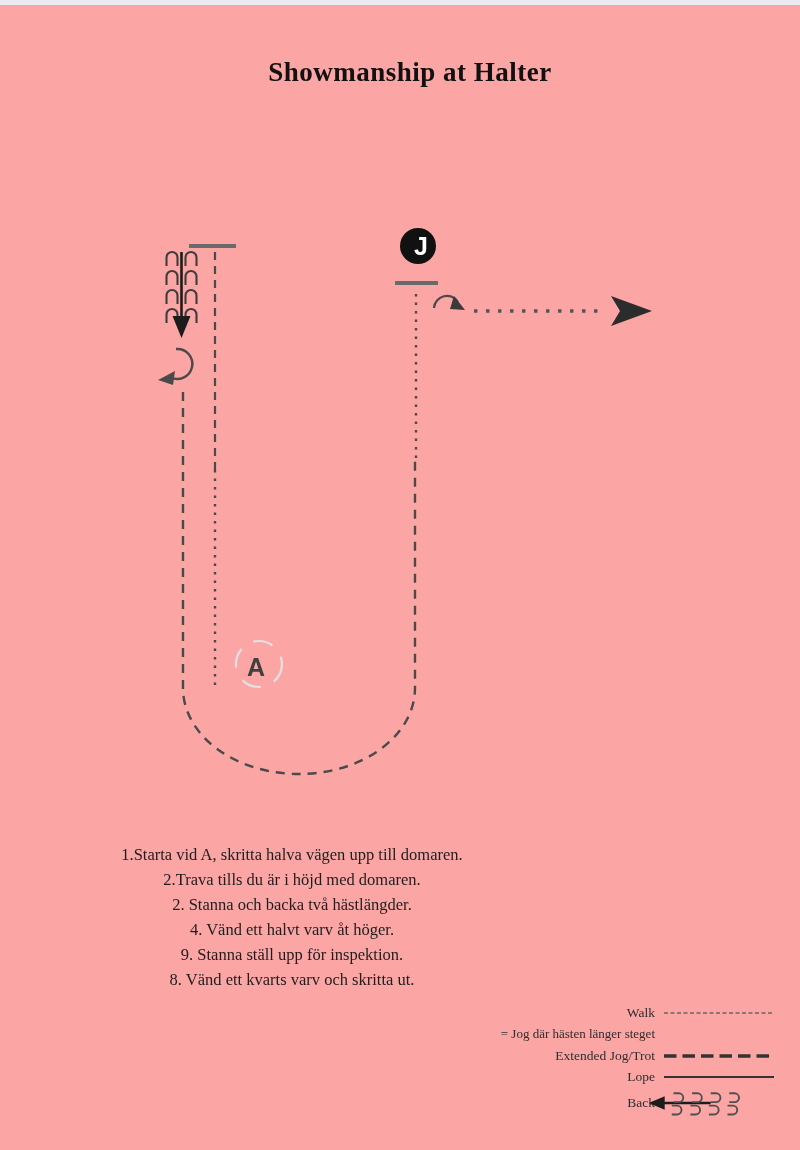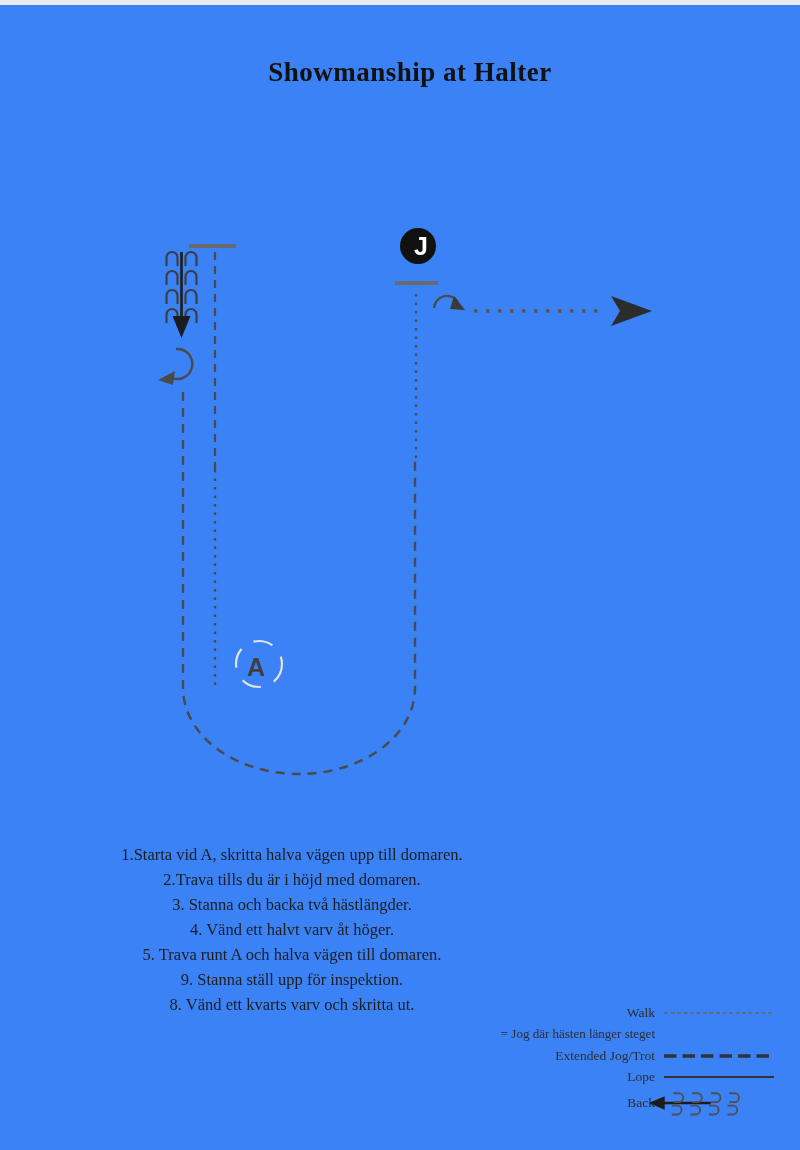--- a/index.html
+++ b/index.html
@@ -1,19 +1,19 @@
 <!DOCTYPE html>
 <html><head>
 <meta charset="utf-8">
 <style>
   html,body{margin:0;padding:0;background:#ffffff;}
   .page{
     position:relative;
     width:800px;height:1150px;
-    background:#3b82f6;
+    background:#fca5a5;
     overflow:hidden;
     font-family:"Liberation Serif", serif;
     color:#222;
   }
   .top-strip{
     position:absolute;top:0;left:0;width:800px;height:5px;
     background:#eaeaf0;
   }
   .page-title{
     position:absolute;top:57px;left:0;width:820px;
@@ -101,23 +101,22 @@
 
     <g>
       <circle cx="259" cy="664" r="23" fill="none" stroke="#e2e2e2" stroke-width="2.2" stroke-dasharray="20 14"></circle>
       <text x="256" y="676" text-anchor="middle" font-size="25" font-weight="600" font-family="Liberation Sans, sans-serif" fill="#3f3f3f">A</text>
     </g>
   </svg>
 
   <div class="instructions">
     <div class="ins">1.Starta vid A, skritta halva vägen upp till domaren.</div>
     <div class="ins">2.Trava tills du är i höjd med domaren.</div>
-    <div class="ins">3. Stanna och backa två hästlängder.</div>
+    <div class="ins">2. Stanna och backa två hästlängder.</div>
     <div class="ins">4. Vänd ett halvt varv åt höger.</div>
-    <div class="ins">5. Trava runt A och halva vägen till domaren.</div>
     <div class="ins">9. Stanna ställ upp för inspektion.</div>
     <div class="ins">8. Vänd ett kvarts varv och skritta ut.</div>
   </div>
 
   <div class="legend">
 
     <div class="legend-row">
       <span class="legend-label">Walk</span>
       <span class="legend-sample">
         <svg width="113" height="14" viewBox="0 0 113 14">

